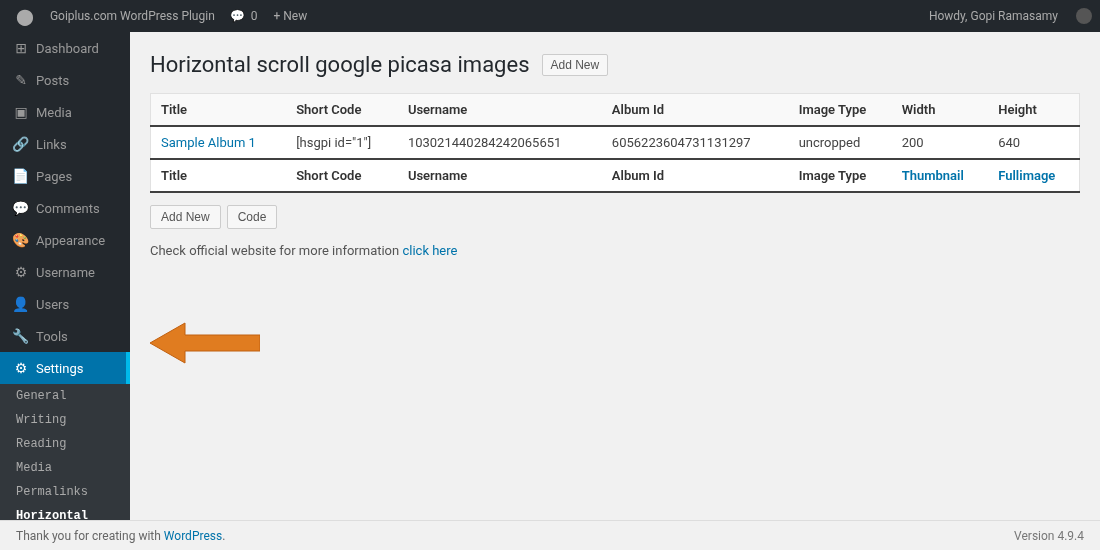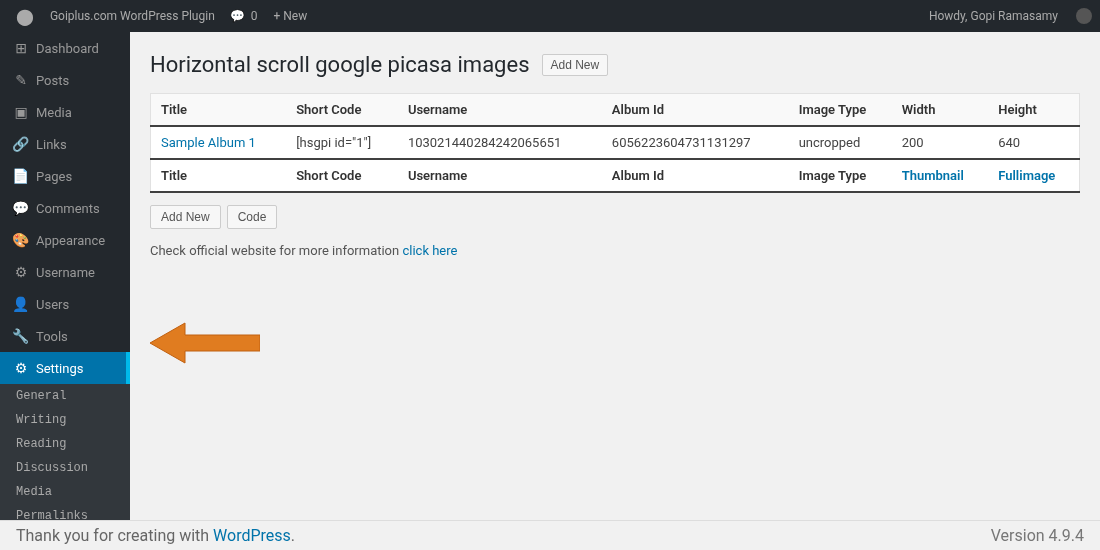--- a/index.html
+++ b/index.html
@@ -176,21 +176,21 @@
     
     .footer-bar {
       position: fixed;
       bottom: 0; left: 0; right: 0;
       height: 30px;
       background: #f1f1f1;
       border-top: 1px solid #ddd;
       display: flex;
       align-items: center;
       padding: 0 16px;
-      font-size: 16px;
+      font-size: 12px;
       color: #666;
     }
     .footer-bar .footer-right {
       margin-left: auto;
       color: #777;
     }
     .footer-bar a { color: #0073aa; text-decoration: none; }
   </style>
 </head>
 <body>
@@ -261,21 +261,20 @@
     <div class="sidebar-menu-item active" style="background:#0073aa;color:#fff;position:relative;">
       <span class="menu-icon">⚙</span>
       <span>Settings</span>
       <span style="position:absolute;right:0;top:0;bottom:0;width:4px;background:#00b9eb;"></span>
     </div>
 
     <div class="settings-submenu">
       <a class="settings-submenu-item">General</a>
       <a class="settings-submenu-item">Writing</a>
       <a class="settings-submenu-item">Reading</a>
-      <a class="settings-submenu-item">Discussion</a>
       <a class="settings-submenu-item">Media</a>
       <a class="settings-submenu-item">Permalinks</a>
       <a class="settings-submenu-item active">Horizontal scroll picasa images</a>
     </div>
 
   </div>
 
   <div class="main-content">
 
     <div class="page-header">

